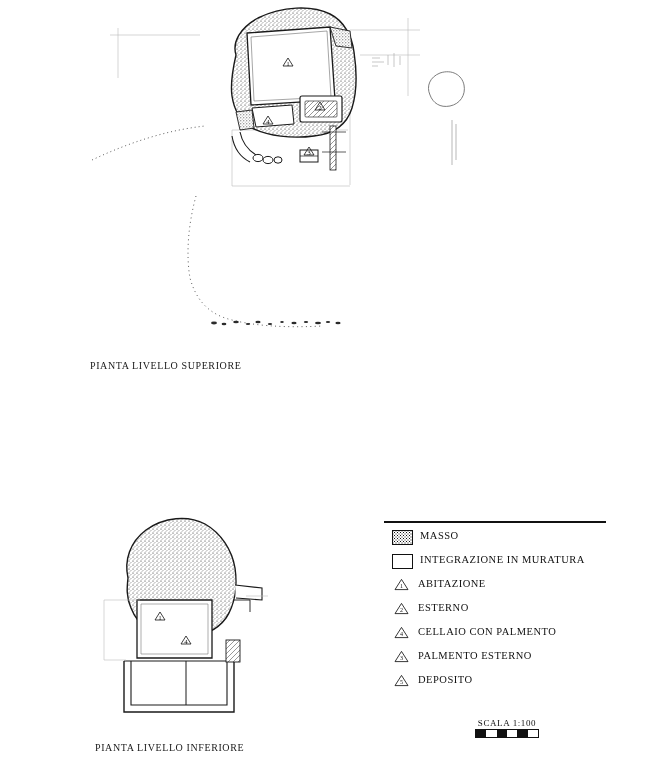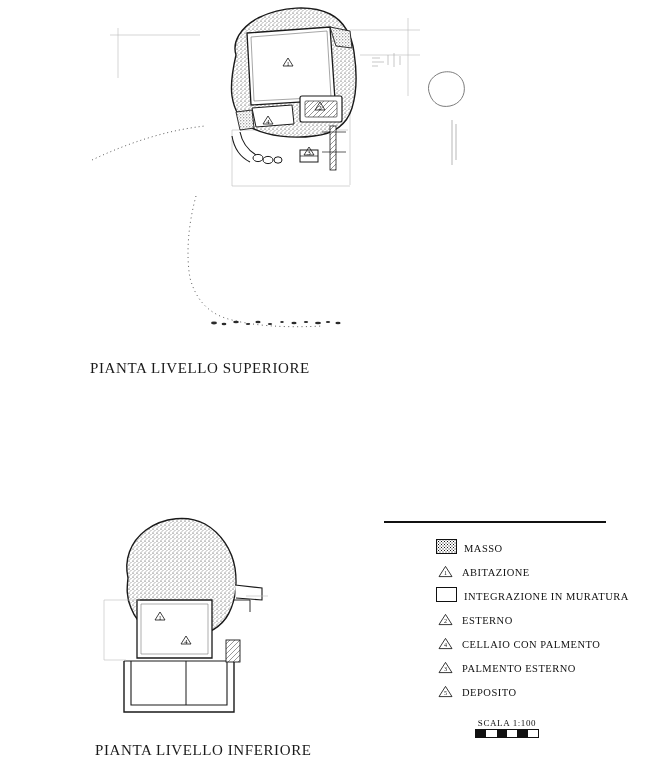--- a/index.html
+++ b/index.html
@@ -17,21 +17,21 @@
   }
   .page {
     position: absolute;
     inset: 0;
     width: 660px;
     height: 768px;
   }
   .plan-caption {
     position: absolute;
     font-family: "Liberation Serif", serif;
-    font-size: 15px;
+    font-size: 10px;
     letter-spacing: 0.6px;
     color: #1a1a1a;
     white-space: nowrap;
   }
   #caption-upper { left: 90px; top: 360px; }
   #caption-lower { left: 95px; top: 742px; }
 
   .svg-layer {
     position: absolute;
     left: 0;
@@ -57,23 +57,22 @@
     font-size: 13px;
     letter-spacing: 1.4px;
     padding: 3px 0 4px 0;
   }
   .legend-items {
     padding-top: 7px;
     padding-left: 8px;
   }
   .legend-row {
     display: flex;
-    align-items: flex-end;
+    align-items: flex-start;
     height: 24px;
-    margin-left: 44px;
   }
   .legend-swatch {
     width: 19px;
     height: 13px;
     margin-right: 7px;
     flex: 0 0 auto;
     position: relative;
   }
   .swatch-masso {
     border: 1px solid #111;
@@ -296,30 +295,30 @@
     <div class="legend-rule"></div>
 
     <div class="legend-items">
 
       <div class="legend-row">
         <span class="legend-swatch swatch-masso"></span>
         <span class="legend-label">MASSO</span>
       </div>
 
       <div class="legend-row">
-        <svg class="legend-tri" viewBox="0 0 16 14">
-          <path d="M8,1.5 L15,12.5 L1,12.5 Z" fill="none" stroke="#111" stroke-width="0.9"></path>
-          <text x="8" y="11.3" font-family="Liberation Serif, serif" font-size="6.5" fill="#111" text-anchor="middle">1</text>
-        </svg>
-        <span class="legend-label">ABITAZIONE</span>
-      </div>
-
-      <div class="legend-row">
         <span class="legend-swatch swatch-muratura"></span>
         <span class="legend-label">INTEGRAZIONE IN MURATURA</span>
+      </div>
+
+      <div class="legend-row">
+        <svg class="legend-tri" viewBox="0 0 16 14">
+          <path d="M8,1.5 L15,12.5 L1,12.5 Z" fill="none" stroke="#111" stroke-width="0.9"></path>
+          <text x="8" y="11.3" font-family="Liberation Serif, serif" font-size="6.5" fill="#111" text-anchor="middle">1</text>
+        </svg>
+        <span class="legend-label">ABITAZIONE</span>
       </div>
 
       <div class="legend-row">
         <svg class="legend-tri" viewBox="0 0 16 14">
           <path d="M8,1.5 L15,12.5 L1,12.5 Z" fill="none" stroke="#111" stroke-width="0.9"></path>
           <text x="8" y="11.3" font-family="Liberation Serif, serif" font-size="6.5" fill="#111" text-anchor="middle">2</text>
         </svg>
         <span class="legend-label">ESTERNO</span>
       </div>
 

